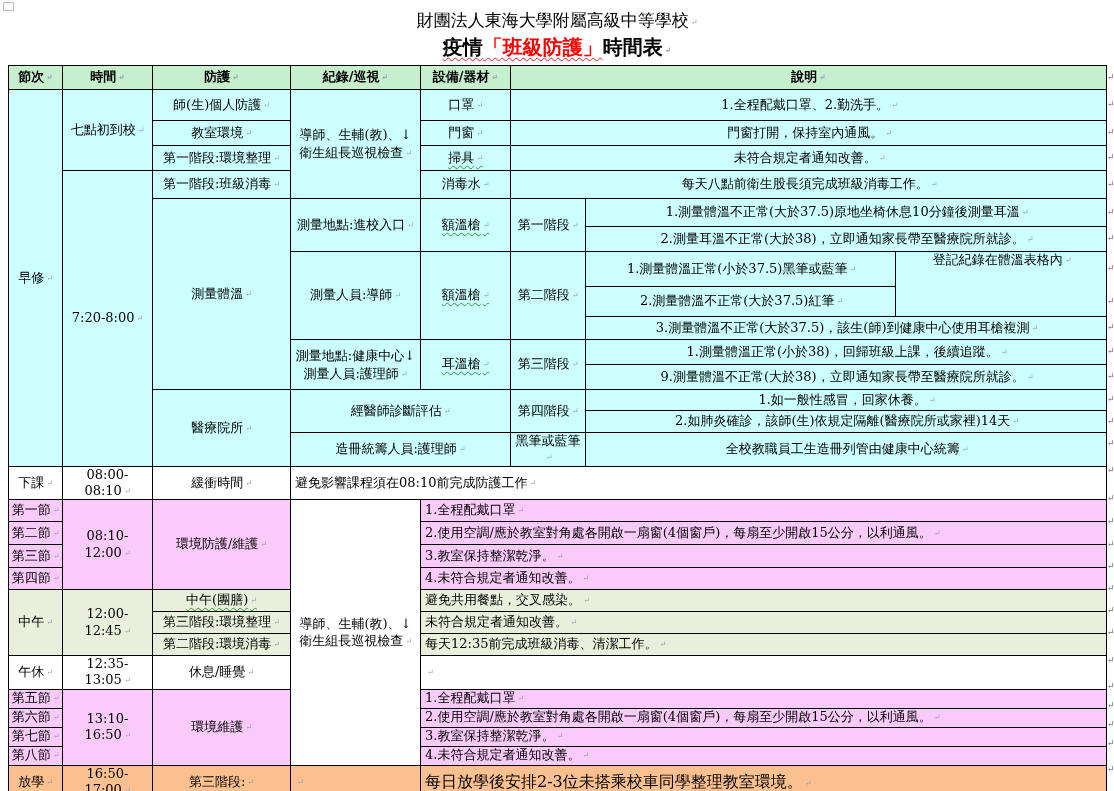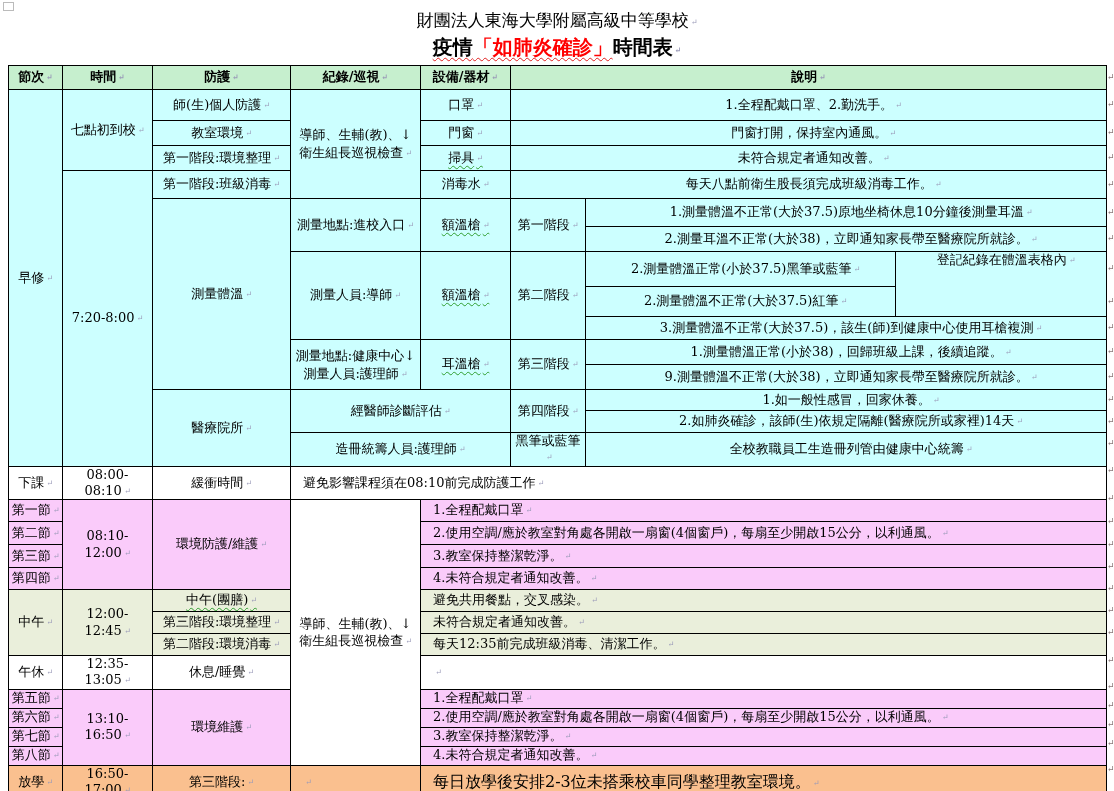--- a/index.html
+++ b/index.html
@@ -8,40 +8,40 @@
   .titleline{width:1114px;text-align:center;font-size:17px;color:#000;padding-top:9px;}
   .subtitle{width:1114px;text-align:center;font-size:20px;font-weight:bold;padding-top:2px;padding-bottom:4px;}
   .red{color:#f00;}
   .sqr{text-decoration:underline wavy #e02020;text-decoration-thickness:1px;text-underline-offset:3px;}
   .sqg{text-decoration:underline wavy #2f9e2f;text-decoration-thickness:1px;text-underline-offset:3px;}
   table{border-collapse:collapse;table-layout:fixed;margin-left:8px;width:1098px;}
   td,th{border:1px solid #000;font-size:13px;font-weight:normal;padding:0 2px;text-align:center;
     vertical-align:middle;overflow:hidden;line-height:1.25;}
   th{font-weight:bold;}
   td::after,th::after,.mk::after{content:"↵";color:#9a9ab8;font-size:8px;margin-left:2px;vertical-align:1px;}
-  .lt{text-align:left;padding-left:12px;}
+  .lt{text-align:left;padding-left:4px;}
   .ml{white-space:pre-line;line-height:1.35;}
   .hd{background:var(--green,#c6efce);}
   .cy{background:var(--cyan,#ccffff);text-align:center;}
   .pk{background:var(--pink,#facbfa);}
   .ol{background:var(--olive,#eaefdb);}
   .or{background:var(--orange,#fac08f);}
   .wh{background:#ffffff;}
   .banner{margin-left:8px;margin-top:-1px;width:1096px;height:37px;border:1px solid #000;
     background:var(--yellow,#ffffcc);text-align:center;font-size:26px;font-weight:bold;
     letter-spacing:5px;line-height:37px;}
   .rowmark{position:absolute;font-size:9px;color:#8a7a7a;}
 </style>
 </head>
 <body>
 
 <div class="corner"></div>
 
 <div class="titleline mk">財團法人東海大學附屬高級中等學校</div>
-<div class="subtitle"><span class="sqr">疫情</span><span class="red sqr">「如肺炎確診」</span><span class="mk">時間表</span></div>
+<div class="subtitle"><span class="sqr">疫情</span><span class="red sqr">「班級防護」</span><span class="mk">時間表</span></div>
 
 <table id="grid">
   <colgroup>
     <col style="width:54px">
       <col style="width:90px">
       <col style="width:138px">
       <col style="width:130px">
     <col style="width:90px">
       <col style="width:75px">
       <col style="width:310px">
@@ -88,21 +88,21 @@
     <td class="cy" rowspan="2">第一階段</td>
     <td class="cy lt" colspan="2">1.測量體溫不正常(大於37.5)原地坐椅休息10分鐘後測量耳溫</td>
   </tr>
   <tr style="height:25px">
     <td class="cy lt" colspan="2">2.測量耳溫不正常(大於38)，立即通知家長帶至醫療院所就診。</td>
   </tr>
   <tr style="height:35px">
     <td class="cy" rowspan="3">測量人員:導師</td>
     <td class="cy sqg" rowspan="3">額溫槍</td>
     <td class="cy" rowspan="3">第二階段</td>
-    <td class="cy lt">2.測量體溫正常(小於37.5)黑筆或藍筆</td>
+    <td class="cy lt">1.測量體溫正常(小於37.5)黑筆或藍筆</td>
     <td class="cy lt" rowspan="2" style="vertical-align:top">登記紀錄在體溫表格內</td>
   </tr>
   <tr style="height:30px">
     <td class="cy lt">2.測量體溫不正常(大於37.5)紅筆</td>
   </tr>
   <tr style="height:23px">
     <td class="cy lt" colspan="2">3.測量體溫不正常(大於37.5)，該生(師)到健康中心使用耳槍複測</td>
   </tr>
   <tr style="height:25px">
     <td class="cy ml" rowspan="2">測量地點:健康中心↓

